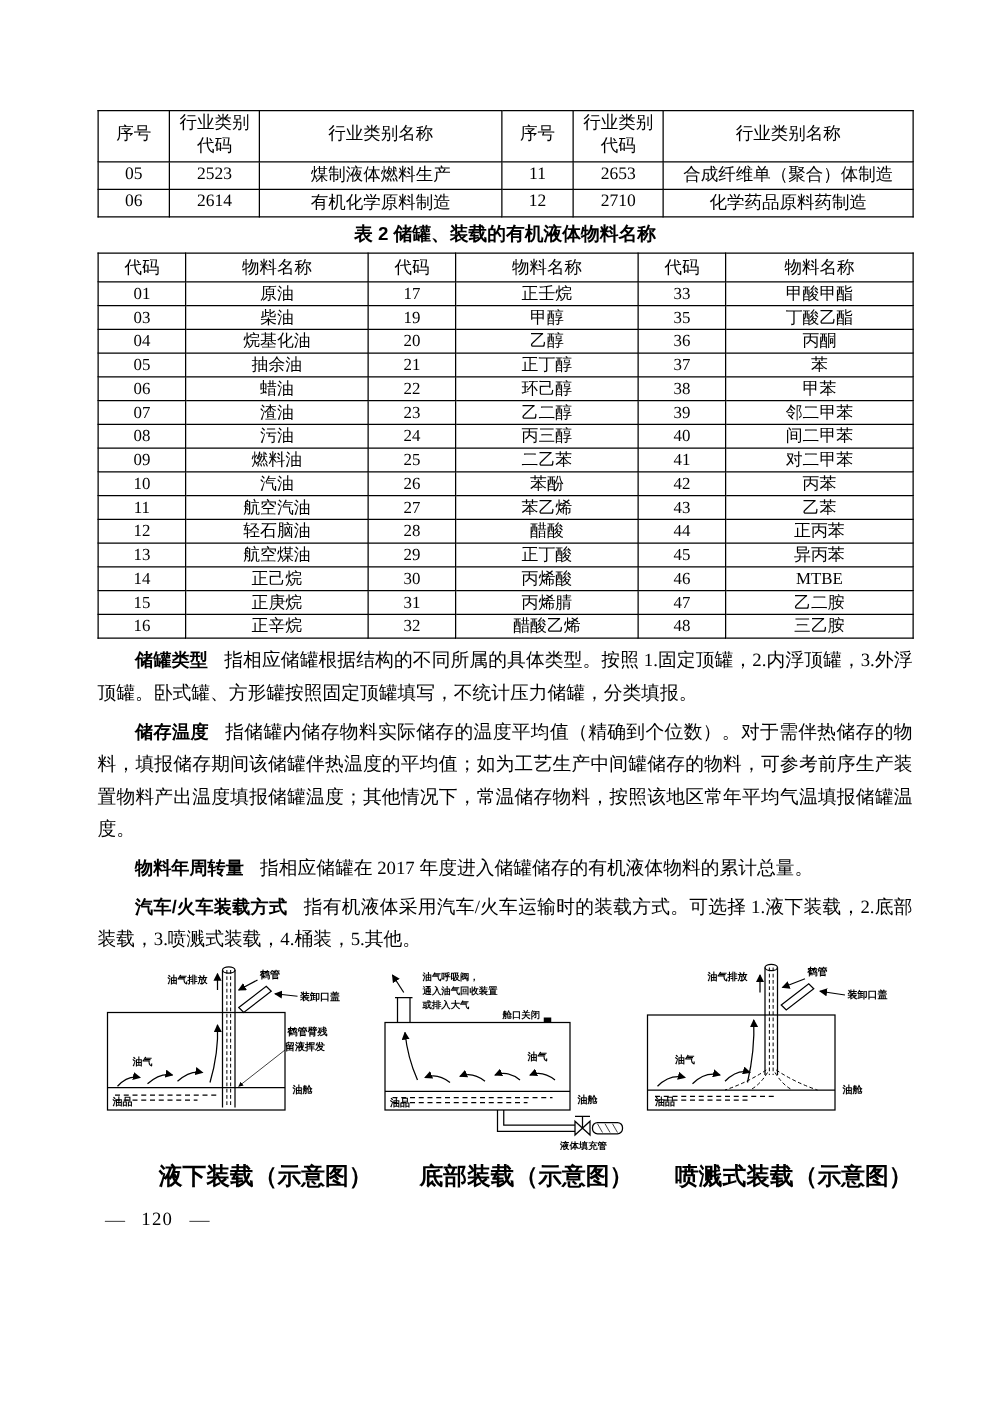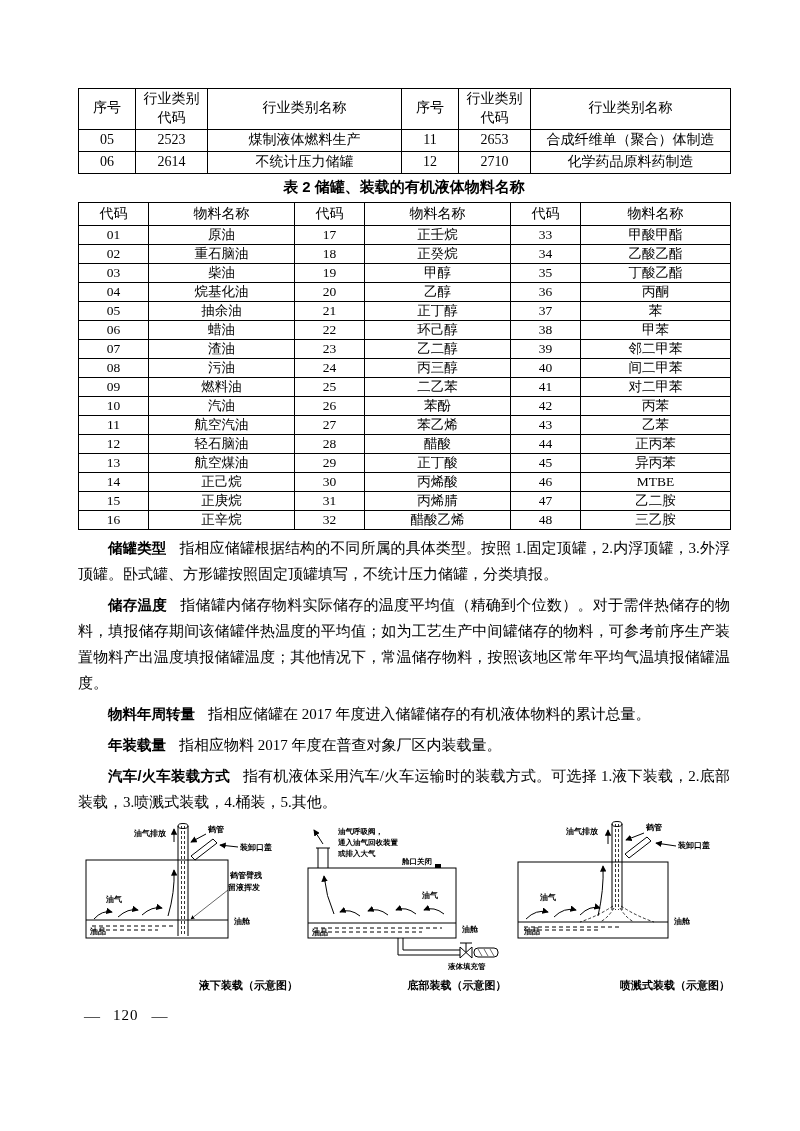--- a/index.html
+++ b/index.html
@@ -16,21 +16,21 @@
   #t2 td{height:17px;font-size:13.5px;}
 
   .para{margin:5px 0 0 0;font-size:15px;line-height:26px;text-align:justify;text-indent:2em;}
   .term{font-weight:bold;margin-right:0.9em;font-family:"Liberation Sans","DejaVu Sans",sans-serif;font-size:14.5px;}
   .t2title{margin:4px 0 0 0;text-align:center;font-weight:bold;font-size:15px;height:21px;
            font-family:"Liberation Sans","DejaVu Sans",sans-serif;}
 
   .diagrams{display:flex;justify-content:space-between;margin-top:5px;}
   .diagram{margin:0;text-align:right;}
   .diagram svg{display:block;}
-  .cap{font-weight:bold;font-size:11px;margin-top:8px;
+  .cap{font-weight:bold;font-size:19px;margin-top:8px;
        font-family:Liberation Sans, sans-serif;}
   .dl{font-size:8px;font-weight:bold;fill:#000;stroke:none;font-family:"Liberation Sans","DejaVu Sans",sans-serif;}
   .dls{font-size:7.5px;font-weight:bold;fill:#000;stroke:none;font-family:"Liberation Sans","DejaVu Sans",sans-serif;}
   .ln{stroke:#000;fill:none;stroke-width:1;}
   .lnth{stroke:#000;fill:none;stroke-width:0.6;}
   .dsh{stroke:#000;fill:none;stroke-width:1;stroke-dasharray:4 3;}
   .dsh2{stroke:#000;fill:none;stroke-width:0.8;stroke-dasharray:3 2;}
 
   .footer{margin:14px 0 0 6px;font-size:15px;display:flex;align-items:center;}
   .f-dash{color:#3a3a3a;font-size:16px;margin:0 13px 0 0;}
@@ -67,21 +67,21 @@
             <td>05</td>
             <td>2523</td>
             <td>煤制液体燃料生产</td>
             <td>11</td>
             <td>2653</td>
             <td>合成纤维单（聚合）体制造</td>
           </tr>
           <tr>
             <td>06</td>
             <td>2614</td>
-            <td>不统计压力储罐</td>
+            <td>有机化学原料制造</td>
             <td>12</td>
             <td>2710</td>
             <td>化学药品原料药制造</td>
           </tr>
         </tbody>
     </table>
 
 
     <div class="t2title">表 2 储罐、装载的有机液体物料名称</div>
 
@@ -107,28 +107,20 @@
       <tbody>
           <tr>
             <td>01</td>
             <td>原油</td>
             <td>17</td>
             <td>正壬烷</td>
             <td>33</td>
             <td>甲酸甲酯</td>
           </tr>
           <tr>
-            <td>02</td>
-            <td>重石脑油</td>
-            <td>18</td>
-            <td>正癸烷</td>
-            <td>34</td>
-            <td>乙酸乙酯</td>
-          </tr>
-          <tr>
             <td>03</td>
             <td>柴油</td>
             <td>19</td>
             <td>甲醇</td>
             <td>35</td>
             <td>丁酸乙酯</td>
           </tr>
           <tr>
             <td>04</td>
             <td>烷基化油</td>
@@ -237,23 +229,20 @@
     </table>
 
     <p class="para">
       <b class="term">储罐类型</b><span>指相应储罐根据结构的不同所属的具体类型。按照 1.固定顶罐，2.内浮顶罐，3.外浮顶罐。卧式罐、方形罐按照固定顶罐填写，不统计压力储罐，分类填报。</span>
     </p>
     <p class="para">
       <b class="term">储存温度</b><span>指储罐内储存物料实际储存的温度平均值（精确到个位数）。对于需伴热储存的物料，填报储存期间该储罐伴热温度的平均值；如为工艺生产中间罐储存的物料，可参考前序生产装置物料产出温度填报储罐温度；其他情况下，常温储存物料，按照该地区常年平均气温填报储罐温度。</span>
     </p>
     <p class="para">
       <b class="term">物料年周转量</b><span>指相应储罐在 2017 年度进入储罐储存的有机液体物料的累计总量。</span>
-    </p>
-    <p class="para">
-      <b class="term">年装载量</b><span>指相应物料 2017 年度在普查对象厂区内装载量。</span>
     </p>
     <p class="para">
       <b class="term">汽车/火车装载方式</b><span>指有机液体采用汽车/火车运输时的装载方式。可选择 1.液下装载，2.底部装载，3.喷溅式装载，4.桶装，5.其他。</span>
     </p>
 
     <div class="diagrams">
 
       <figure class="diagram">
         <svg width="220" height="150" viewBox="0 0 220 150">
           <defs>

